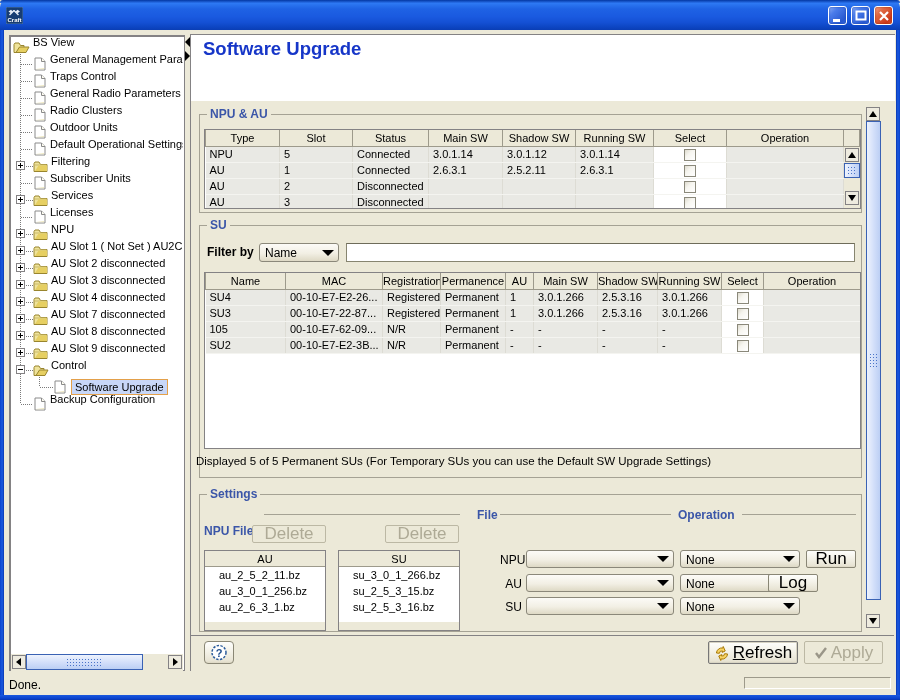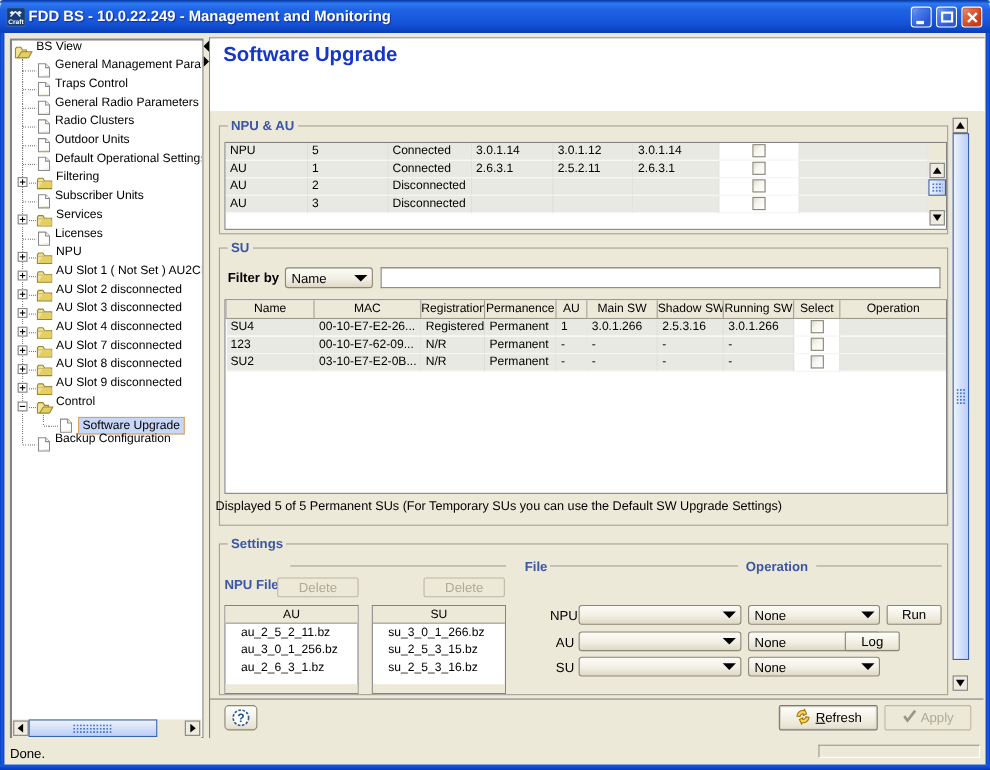--- a/index.html
+++ b/index.html
@@ -51,30 +51,29 @@
 .sbtn svg{position:absolute}
 .thumbV{position:absolute;border:1px solid #3a62b4;background:linear-gradient(90deg,#eef3fd 0%,#d4e0fa 50%,#bccff4 100%)}
 .thumbH{position:absolute;border:1px solid #3a62b4;background:linear-gradient(180deg,#eef3fd 0%,#d4e0fa 50%,#bccff4 100%)}
 .dots{position:absolute;background-image:radial-gradient(#4a74c8 28%,transparent 34%);background-size:3px 3px}
 .track{position:absolute;background:#ece9d8;border:1px solid #9d9a8b}
 
 .combo{position:absolute;background:linear-gradient(180deg,#fcfbf7 0%,#f2efe4 55%,#ded9c5 100%);border:1px solid #8b887a;border-radius:3px}
 .carr{position:absolute;right:4px;top:50%;margin-top:-3px;width:0;height:0;border:6px solid transparent;border-top:6px solid #000;border-bottom:none}
 .combo .ctext{position:absolute;left:5px;top:1px;font-size:12px;line-height:16px}
 .tfield{position:absolute;background:#fff;border:1px solid #878570;border-top-color:#6e6c5a}
-.btn{position:absolute;border:1px solid #898675;border-radius:2px;background:linear-gradient(180deg,#fefefc 0%,#f4f2e8 45%,#e8e4d4 90%,#ddd8c4 100%);font-size:12px;text-align:center;color:#000}
+.btn{position:absolute;border:1px solid #898675;border-radius:2px;background:linear-gradient(180deg,#fefefc 0%,#f4f2e8 45%,#e8e4d4 90%,#ddd8c4 100%);font-size:17px;text-align:center;color:#000}
 .btn.dis{background:#ece9d8;border-color:#bcb8a4;color:#aeaa96}
 .listbox{position:absolute;background:#fff;border:1px solid #848284}
 .lhead{height:16px;background:#ece9d8;border-bottom:1px solid #9d9a8b;text-align:center;font-size:11px;line-height:16px}
 .litem{height:16px;font-size:11px;line-height:16px;padding-left:14px;white-space:nowrap}
 </style></head><body>
 <div id="win">
 
   <div id="titlebar" class="abs"></div>
-  <div id="apptitle" class="abs">FDD BS - 10.0.22.249 - Management and Monitoring</div>
   <div class="abs" id="appicon" style="left:6px;top:7px;width:17px;height:17px">
     <svg width="17" height="17">
         <rect x="0" y="0" width="17" height="17" rx="1.5" fill="#173d73" stroke="#4a74a8" stroke-width="1"></rect>
     <path d="M3.5 8 L8 3.5 M8 3.5 L12.5 8" stroke="#e8eef8" stroke-width="1.4" fill="none"></path>
     <path d="M2.5 4.5 l2.5 -1.8 l1.8 1.8 l-1.8 1.8 z" fill="#e8eef8"></path>
         <path d="M14 4.5 l-2.5 -1.8 l-1.8 1.8 l1.8 1.8 z" fill="#e8eef8"></path>
     <text x="8.5" y="14.5" font-size="6" fill="#fff" text-anchor="middle" font-family="Liberation Sans" font-weight="bold">Craft</text>
       </svg>
   </div>
   <div class="abs wbtn" id="btnmin" style="left:828px">
@@ -346,20 +345,31 @@
             <col style="width:73px">
             <col style="width:76px">
             <col style="width:74px">
             <col style="width:73px">
             <col style="width:78px">
             <col style="width:73px">
             <col style="width:117px">
             <col style="width:16px">
           </colgroup>
   <tbody>
+            <tr>
+              <th>Type</th>
+              <th>Slot</th>
+              <th>Status</th>
+              <th>Main SW</th>
+              <th>Shadow SW</th>
+              <th>Running SW</th>
+              <th>Select</th>
+              <th>Operation</th>
+              <th></th>
+            </tr>
   <tr>
               <td>NPU</td>
               <td>5</td>
               <td>Connected</td>
               <td>3.0.1.14</td>
               <td>3.0.1.12</td>
               <td>3.0.1.14</td>
               <td class="sel"><span class="cb"></span></td>
               <td></td>
               <td class="scol"></td>
@@ -454,34 +464,46 @@
               <td>Registered</td>
               <td>Permanent</td>
               <td>1</td>
               <td>3.0.1.266</td>
               <td>2.5.3.16</td>
               <td>3.0.1.266</td>
               <td class="sel"><span class="cb"></span></td>
               <td></td>
             </tr>
   <tr>
-              <td>123</td>
+              <td>SU3</td>
+              <td>00-10-E7-22-87...</td>
+              <td>Registered</td>
+              <td>Permanent</td>
+              <td>1</td>
+              <td>3.0.1.266</td>
+              <td>2.5.3.16</td>
+              <td>3.0.1.266</td>
+              <td class="sel"><span class="cb"></span></td>
+              <td></td>
+            </tr>
+  <tr>
+              <td>105</td>
               <td>00-10-E7-62-09...</td>
               <td>N/R</td>
               <td>Permanent</td>
               <td>-</td>
               <td>-</td>
               <td>-</td>
               <td>-</td>
               <td class="sel"><span class="cb"></span></td>
               <td></td>
             </tr>
   <tr>
               <td>SU2</td>
-              <td>03-10-E7-E2-0B...</td>
+              <td>00-10-E7-E2-3B...</td>
               <td>N/R</td>
               <td>Permanent</td>
               <td>-</td>
               <td>-</td>
               <td>-</td>
               <td>-</td>
               <td class="sel"><span class="cb"></span></td>
               <td></td>
             </tr>
   </tbody>

